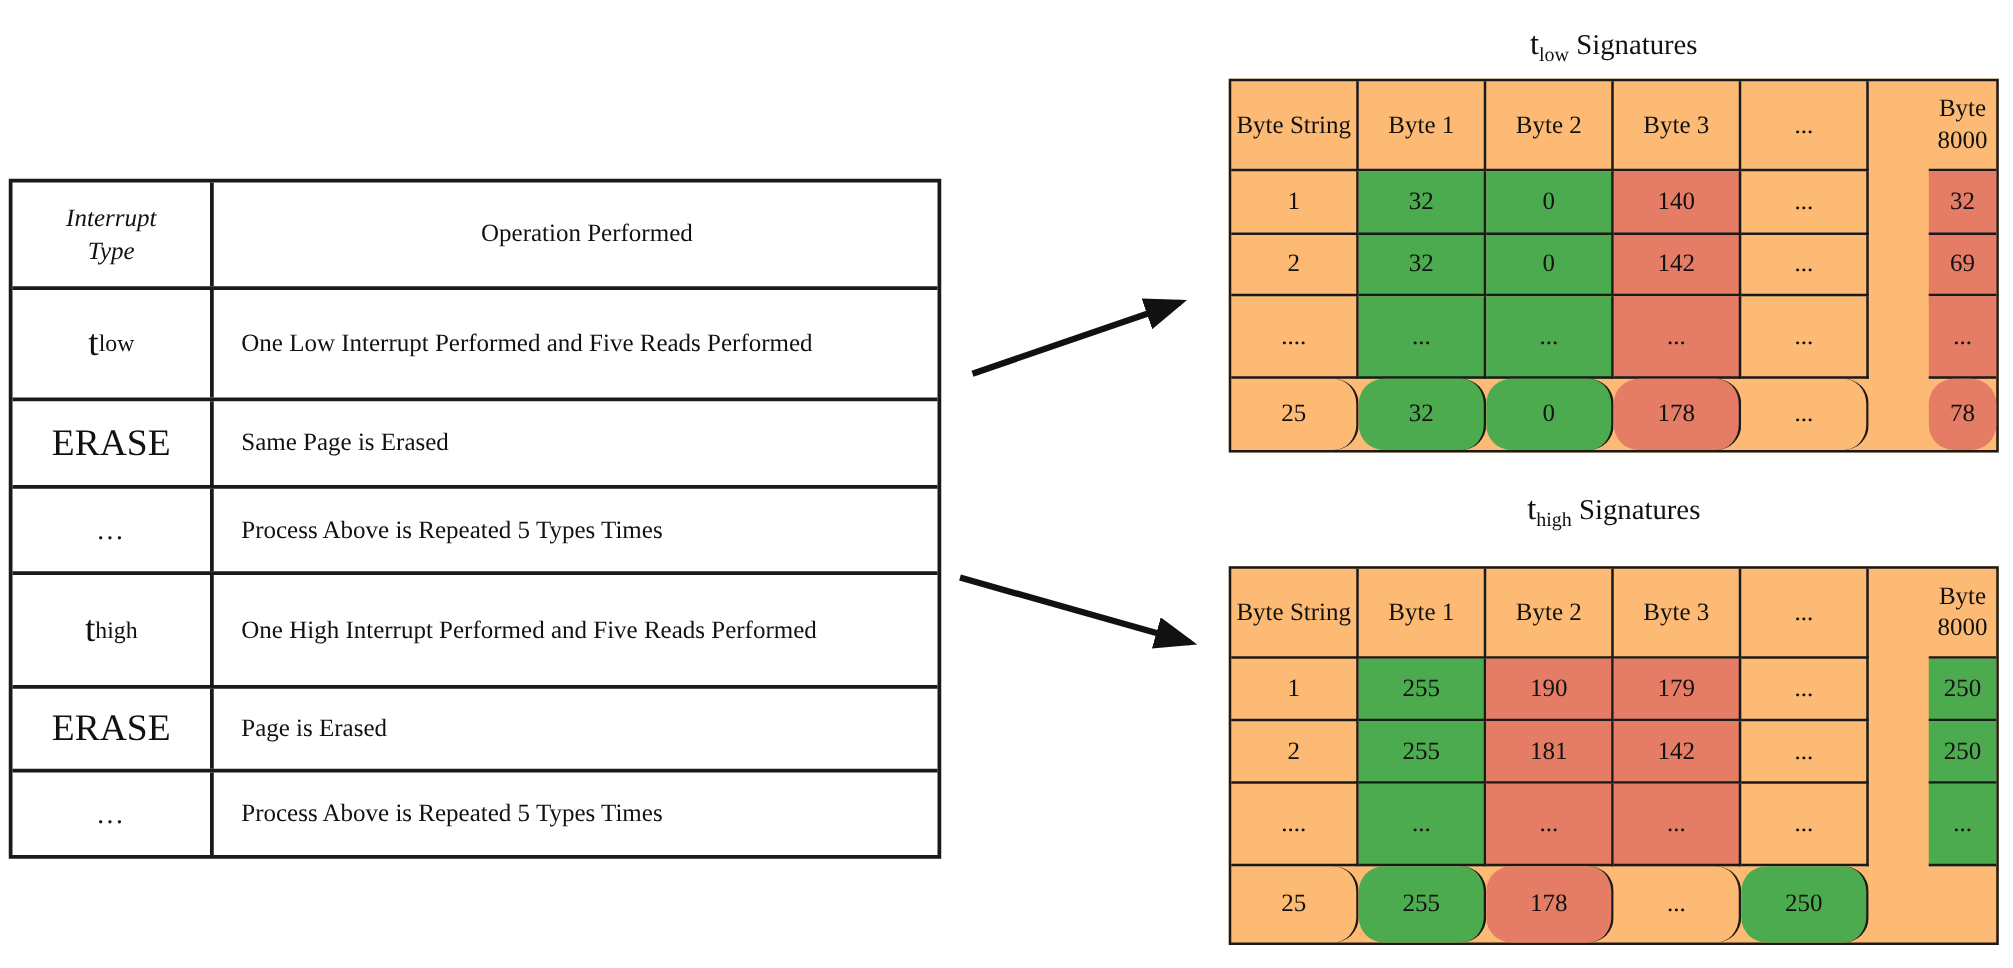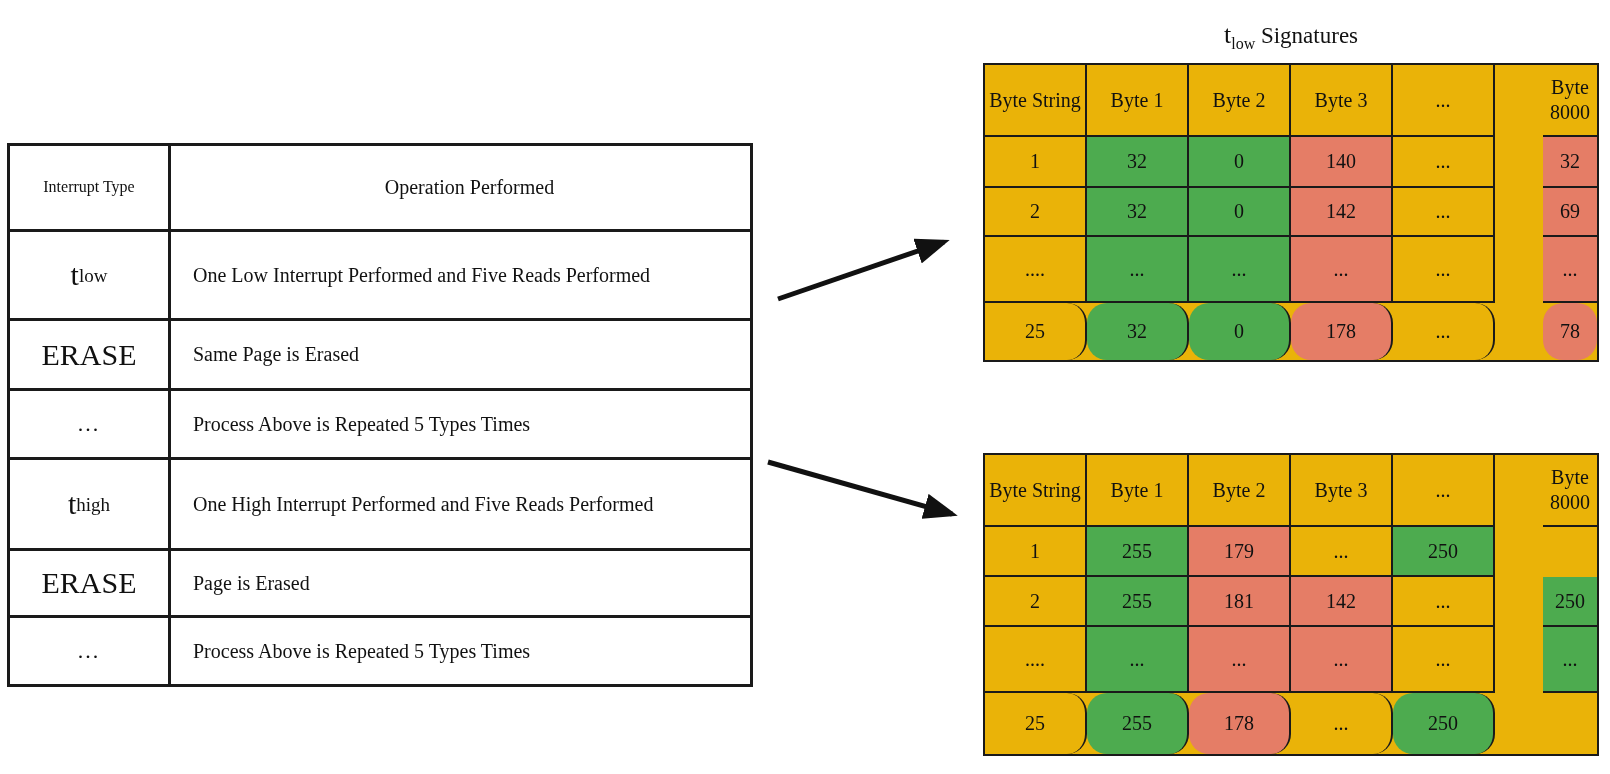--- a/index.html
+++ b/index.html
@@ -19,31 +19,31 @@
   #left-table .lrow:nth-child(3){height:70px}
   #left-table .lrow:nth-child(4){height:69px}
   #left-table .lrow:nth-child(5){height:91px}
   #left-table .lrow:nth-child(6){height:67px}
   #left-table .lrow:nth-child(7){height:66px}
   .lcell{box-sizing:border-box;}
   .lcell-type{
     display:flex;align-items:center;justify-content:center;text-align:center;
     border-right:3px solid #1a1a1a;font-size:30px;
   }
-  .lcell-type.lhead{font-size:16px;line-height:1.3;}
+  .lcell-type.lhead{font-size:20px;line-height:1.3;font-style:italic;}
   .type-base.dots{font-size:22px;letter-spacing:2px;}
   .type-sub{font-size:19px;line-height:1;}
   .lcell-op{display:flex;align-items:center;font-size:20px;padding-left:22px;}
   .lcell-op.lhead{justify-content:center;padding-left:18px;}
   .op-text{max-width:500px;line-height:1.45;}
   .narrow{display:inline-block;max-width:100px;}
   
   .sig-table{
     position:absolute;left:983px;width:616px;
-    border:2px solid #1a1a1a;box-sizing:border-box;background:#eab308;
+    border:2px solid #1a1a1a;box-sizing:border-box;background:#fdba74;
   }
   #tlow-table{top:63px;}
   #thigh-table{top:453px;}
   .srow{display:grid;grid-template-columns:repeat(6,1fr);box-sizing:border-box;}
   .scell{
     box-sizing:border-box;display:flex;align-items:center;justify-content:center;
     text-align:center;font-size:20px;
     border-right:2px solid #1a1a1a;border-bottom:2px solid #1a1a1a;
     padding:2px 4px;line-height:1.25;
   }
@@ -200,20 +200,23 @@
       <div class="srow">
         <div class="scell">25</div>
         <div class="scell green">32</div>
         <div class="scell green">0</div>
         <div class="scell red">178</div>
         <div class="scell">...</div>
         <div class="scell red">78</div>
       </div>
     </div>
 
+  <div class="sig-title" id="thigh-title">
+    <span class="title-base">t</span><sub class="title-sub">high</sub><span> Signatures</span>
+  </div>
   <div class="sig-table" id="thigh-table">
       <div class="srow">
         <div class="scell shead">
           <span>Byte String</span>
         </div>
         <div class="scell shead">
           <span>Byte 1</span>
         </div>
         <div class="scell shead">
           <span>Byte 2</span>
@@ -224,20 +227,21 @@
         <div class="scell shead">
           <span>...</span>
         </div>
         <div class="scell shead">
           <span>Byte 8000</span>
         </div>
       </div>
       <div class="srow">
         <div class="scell">1</div>
         <div class="scell green">255</div>
+        <div class="scell red">190</div>
         <div class="scell red">179</div>
         <div class="scell">...</div>
         <div class="scell green">250</div>
       </div>
       <div class="srow">
         <div class="scell">2</div>
         <div class="scell green">255</div>
         <div class="scell red">181</div>
         <div class="scell red">142</div>
         <div class="scell">...</div>

